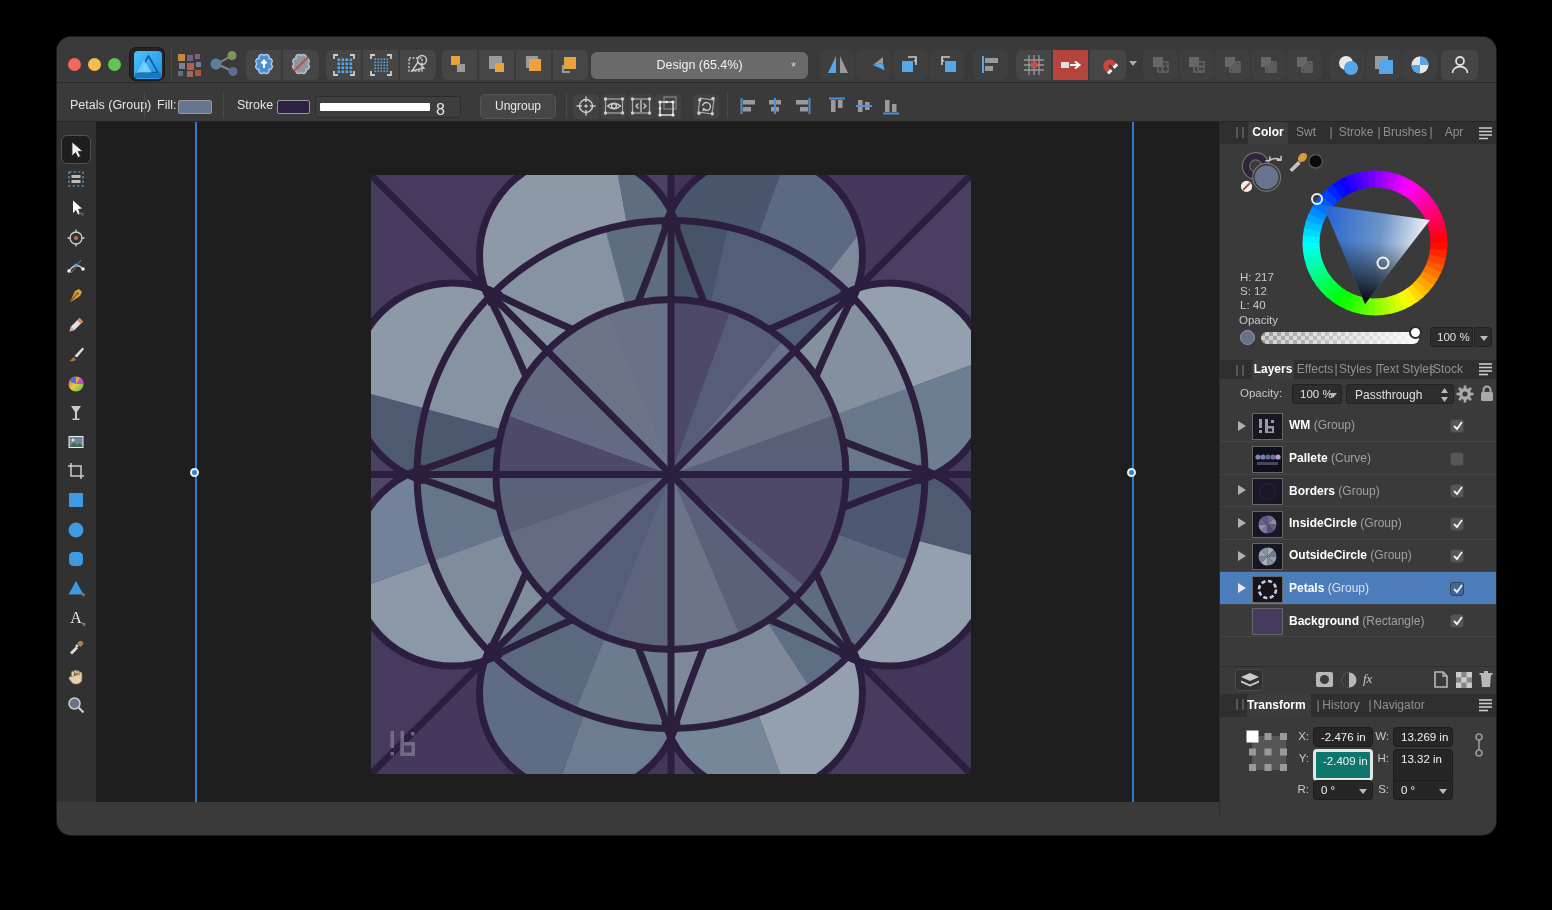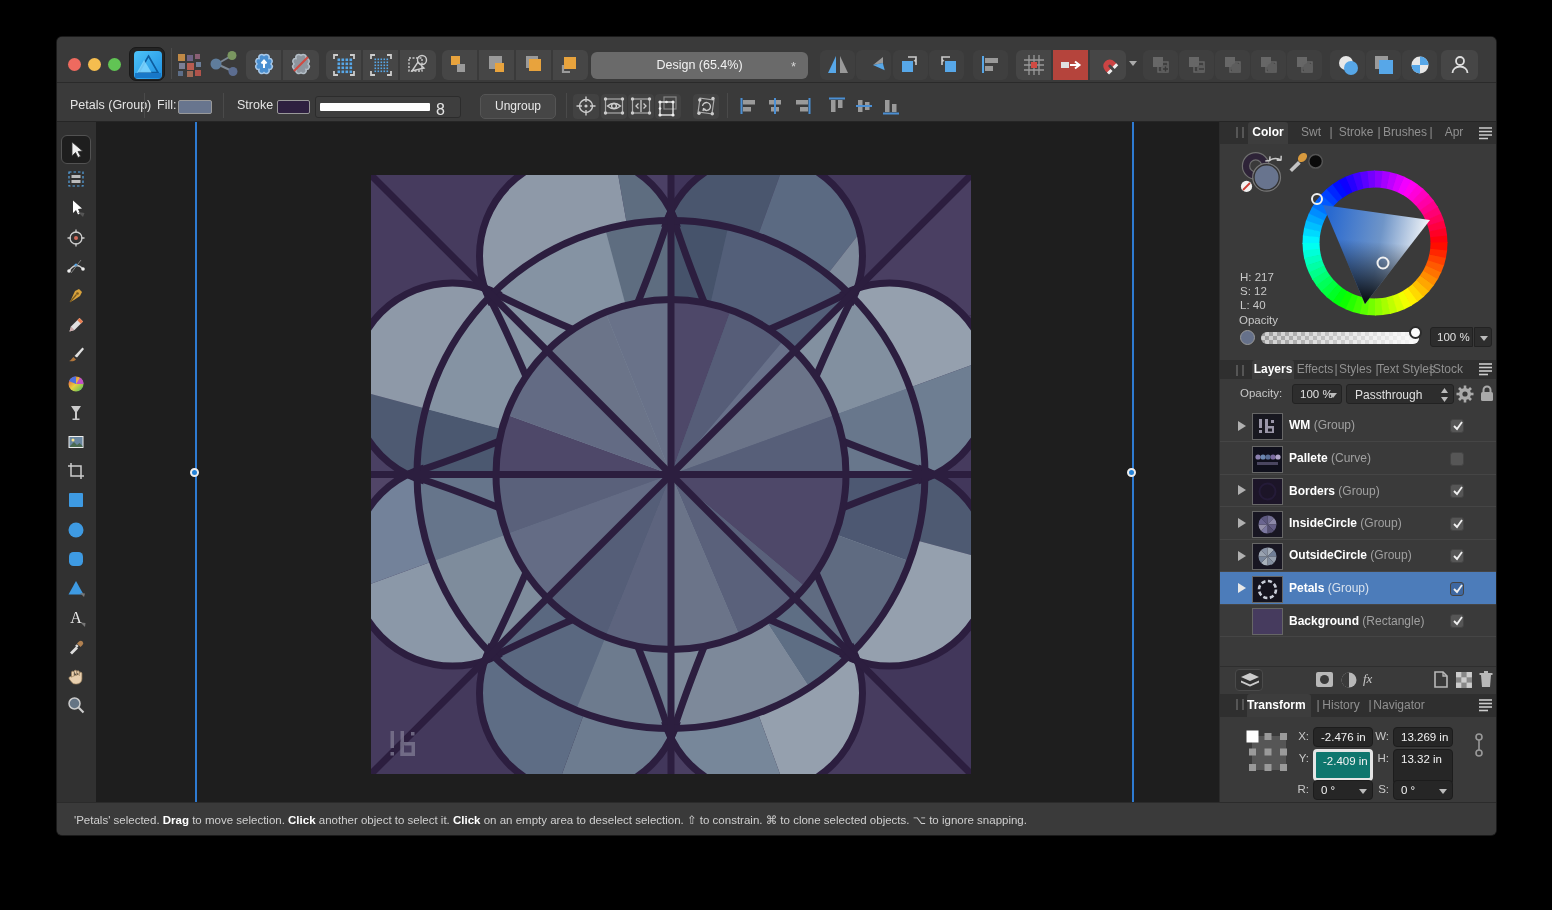--- a/index.html
+++ b/index.html
@@ -1,13 +1,13 @@
 <!DOCTYPE html>
 <html><head><meta charset="utf-8"><style>*{margin:0;padding:0;box-sizing:border-box}body{width:1552px;height:910px;background:#000;font-family:"Liberation Sans",sans-serif;position:relative;overflow:hidden}.abs{position:absolute}.tex{background-image:radial-gradient(#333 0.8px, transparent 0.9px);background-size:4px 4px}</style></head><body>
-<div class="abs" style="left:57px;top:37px;width:1439px;height:798px;background:#3a3a3a;border-radius:5px;overflow:hidden;box-shadow:0 0 0 1px #1a1a1a">
+<div class="abs" style="left:57px;top:37px;width:1439px;height:798px;background:#3a3a3a;border-radius:14px;overflow:hidden;box-shadow:0 0 0 1px #1a1a1a">
     <div class="abs tex" style="left:0;top:0;width:1439px;height:46px;background:#3a3a3a;border-bottom:1px solid #2a2a2a">
       <div class="abs" style="left:11px;top:21px;width:13px;height:13px;border-radius:50%;background:#ee6a5f"></div>
       <div class="abs" style="left:31px;top:21px;width:13px;height:13px;border-radius:50%;background:#f5bd4f"></div>
       <div class="abs" style="left:51px;top:21px;width:13px;height:13px;border-radius:50%;background:#61c454"></div>
       <div class="abs" style="left:72px;top:10px;width:36px;height:34px;border-radius:7px;background:#242424;border:1px solid #191919">
         <svg width="28" height="28" style="position:absolute;left:4px;top:3px">
           <defs>
             <linearGradient id="adg" x1="0" y1="0" x2="1" y2="1">
               <stop offset="0" stop-color="#4dc3fa"></stop>
               <stop offset="1" stop-color="#1e8fe0"></stop>
@@ -585,21 +585,21 @@
       <div class="abs" style="left:1036px;top:0;width:2px;height:680px;background:#2e7bd2"></div>
       <div class="abs" style="left:94px;top:346px;width:9px;height:9px;border-radius:50%;background:#2583d8;border:2px solid #ededed"></div>
       <div class="abs" style="left:1031px;top:346px;width:9px;height:9px;border-radius:50%;background:#2583d8;border:2px solid #ededed"></div>
     </div>
     <div class="abs tex" style="left:1162px;top:85px;width:277px;height:693px;background:#3a3a3a;border-left:1px solid #2c2c2c;overflow:hidden">
       <div class="abs" style="left:0;top:0px;width:277px;height:22px;background:#2f2f2f"></div>
       <div class="abs" style="left:16px;top:5px;width:8px;height:11px;border-left:2px solid #565656;border-right:2px solid #565656"></div>
       <div class="abs" style="left:28px;top:0px;width:40px;height:22px;background:#3d3d3d;border-radius:3px 3px 0 0">
         <span style="position:absolute;left:0;right:0;top:3px;text-align:center;font-size:12px;font-weight:bold;color:#fff">Color</span>
       </div>
-      <span style="position:absolute;left:76px;top:3px;width:30px;text-align:center;font-size:12px;color:#909090;white-space:nowrap">Swt</span>
+      <span style="position:absolute;left:76px;top:3px;width:30px;text-align:left;font-size:12px;color:#909090;white-space:nowrap">Swt</span>
       <span style="position:absolute;left:109px;top:3px;width:4px;text-align:center;font-size:12px;color:#909090;white-space:nowrap">|</span>
       <span style="position:absolute;left:116px;top:3px;width:40px;text-align:center;font-size:12px;color:#909090;white-space:nowrap">Stroke</span>
       <span style="position:absolute;left:157px;top:3px;width:4px;text-align:center;font-size:12px;color:#909090;white-space:nowrap">|</span>
       <span style="position:absolute;left:162px;top:3px;width:46px;text-align:center;font-size:12px;color:#909090;white-space:nowrap">Brushes</span>
       <span style="position:absolute;left:209px;top:3px;width:4px;text-align:center;font-size:12px;color:#909090;white-space:nowrap">|</span>
       <span style="position:absolute;left:218px;top:3px;width:32px;text-align:center;font-size:12px;color:#909090;white-space:nowrap">Apr</span>
       <svg class="abs" style="left:258px;top:4px" width="16" height="14">
         <g stroke="#ccc" stroke-width="1.6">
           <line x1="1" y1="2" x2="14" y2="2"></line>
           <line x1="1" y1="5.5" x2="14" y2="5.5"></line>
@@ -980,15 +980,12 @@
       <div class="abs" style="left:173px;top:658px;width:60px;height:20px;background:#262626;border-radius:4px;border:1px solid #1c1c1c">
         <span style="position:absolute;left:7px;top:3px;font-size:11.5px;color:#f2f2f2">0 °</span>
         <div style="position:absolute;right:5px;top:8px;width:0;height:0;border-left:4px solid transparent;border-right:4px solid transparent;border-top:5px solid #bbb"></div>
       </div>
       <svg class="abs" style="left:255px;top:610px" width="8" height="26">
         <circle cx="4" cy="5" r="3" fill="none" stroke="#999" stroke-width="1.6"></circle>
         <circle cx="4" cy="21" r="3" fill="none" stroke="#999" stroke-width="1.6"></circle>
         <line x1="4" y1="8" x2="4" y2="18" stroke="#999" stroke-width="1.6"></line>
       </svg>
     </div>
-    <div class="abs tex" style="left:0;top:765px;width:1439px;height:33px;background:#3a3a3a;border-top:1px solid #2b2b2b">
-      <span style="position:absolute;left:17px;top:10px;font-size:11.5px;color:#cfcfcf">'Petals' selected. <b style="color:#fff">Drag</b> to move selection. <b style="color:#fff">Click</b> another object to select it. <b style="color:#fff">Click</b> on an empty area to deselect selection. ⇧ to constrain. ⌘ to clone selected objects. ⌥ to ignore snapping.</span>
-    </div>
   </div>
 </body></html>

